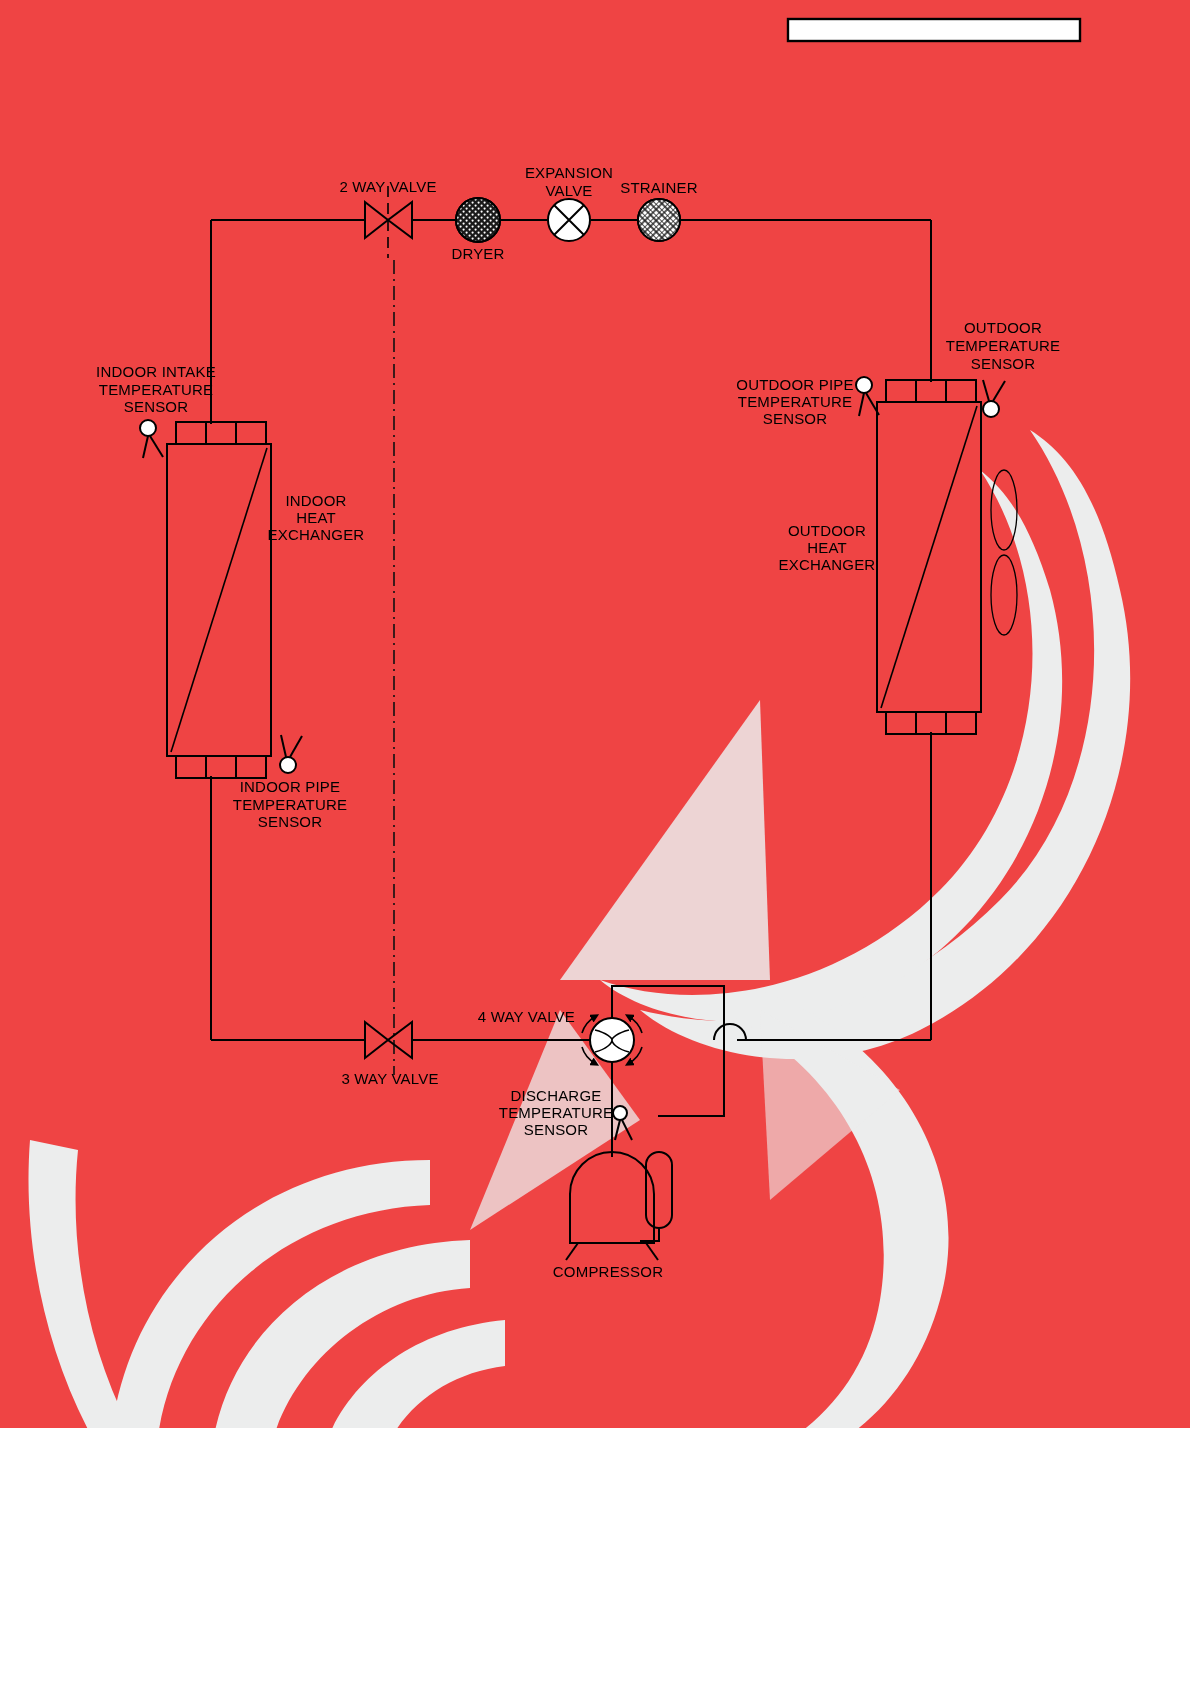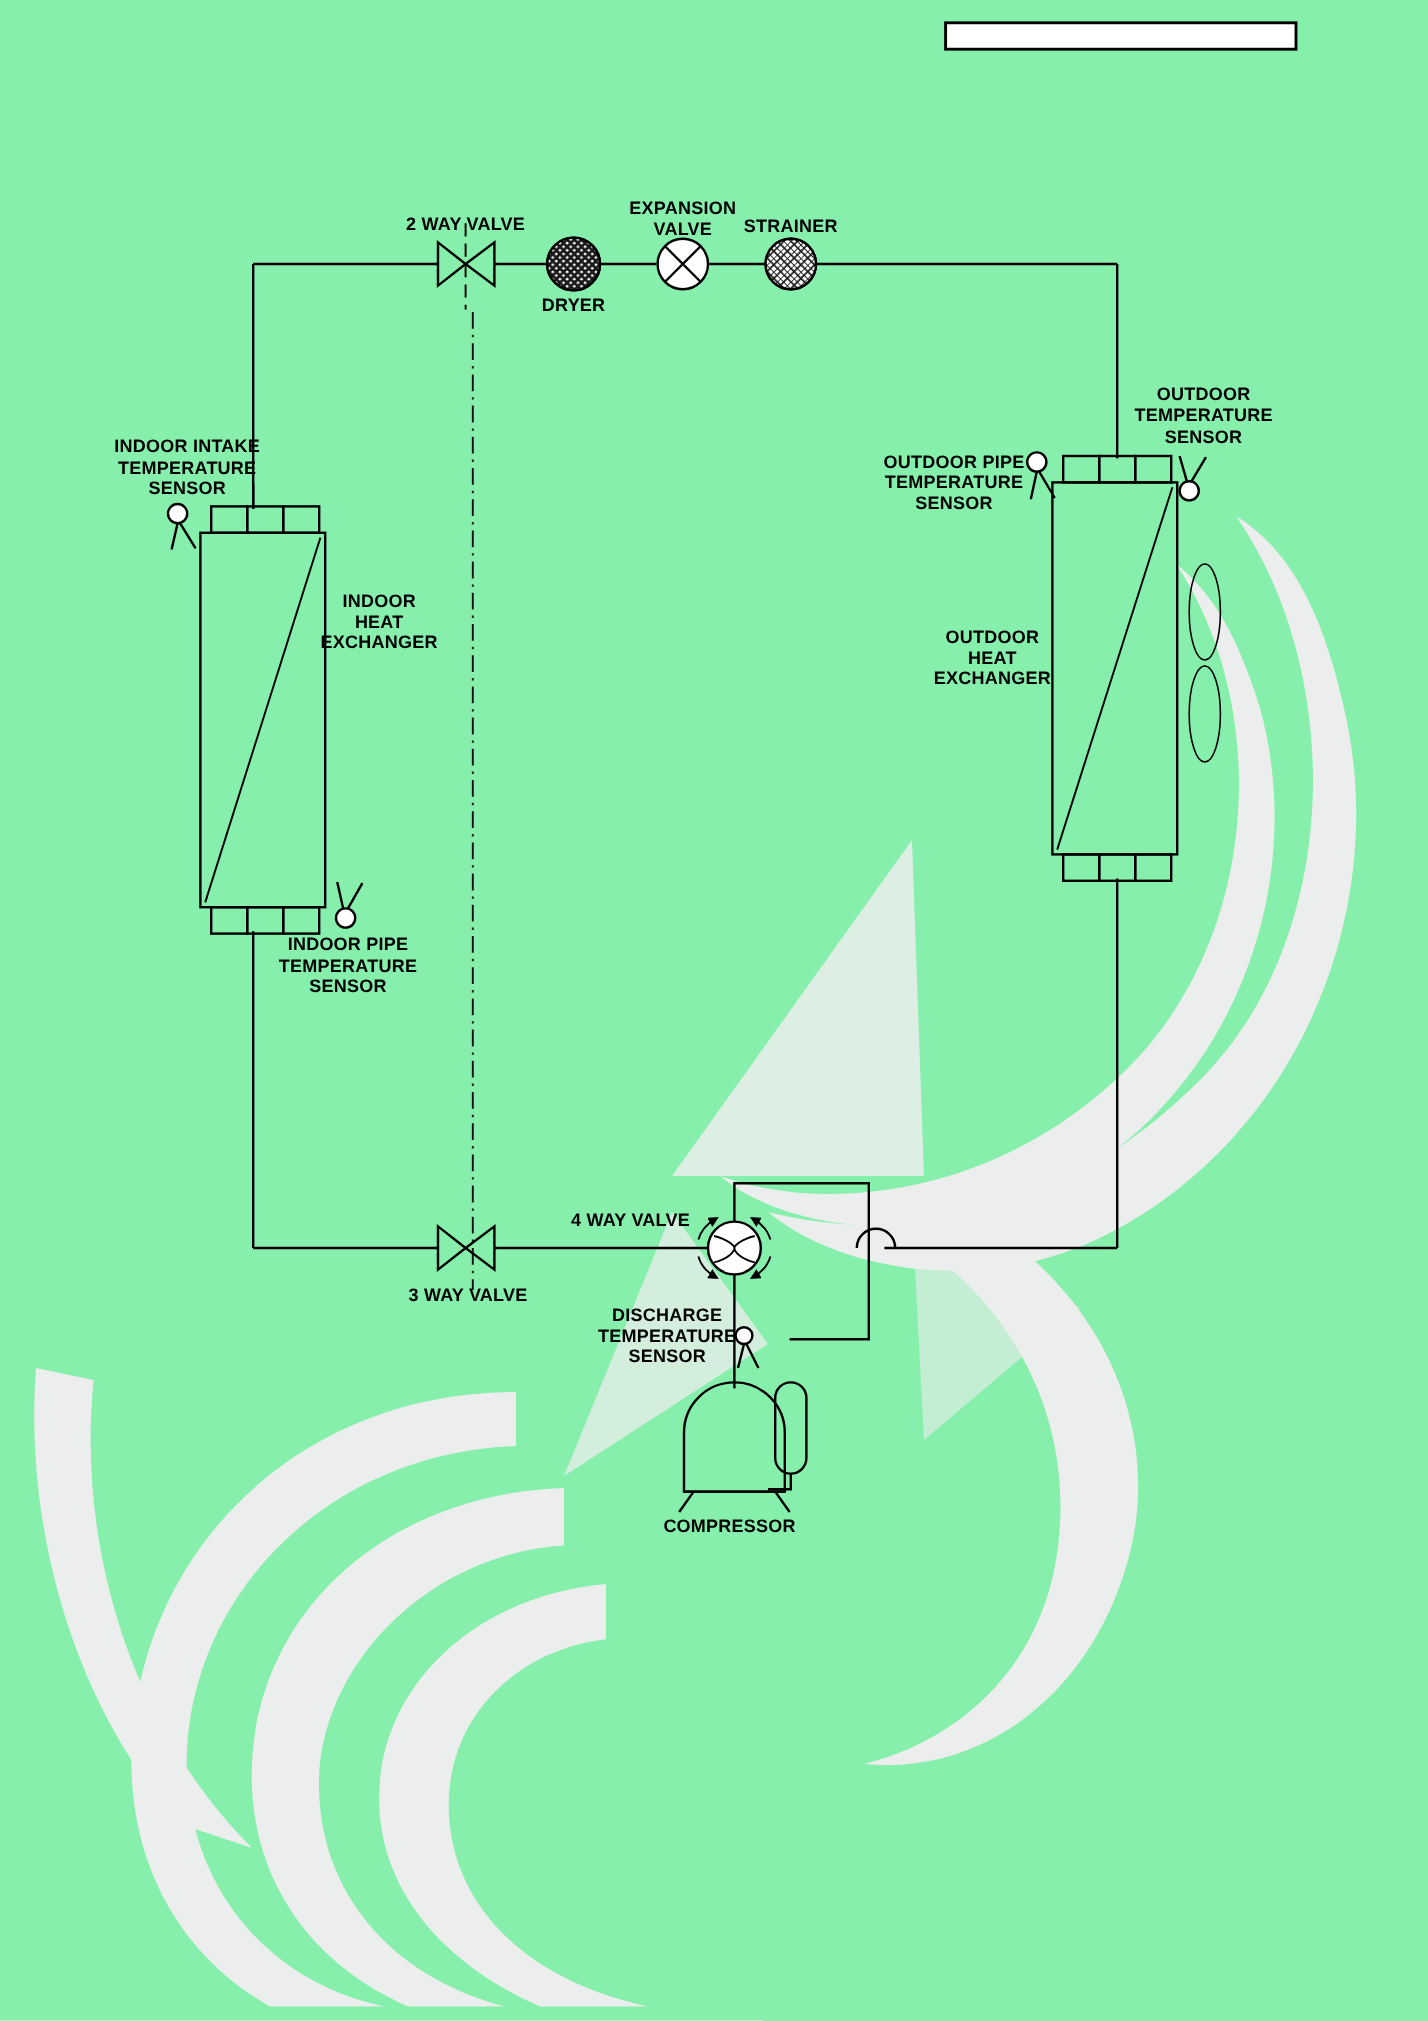--- a/index.html
+++ b/index.html
@@ -6,24 +6,23 @@
     margin: 0;
     padding: 0;
     background: #ffffff;
   }
   body {
     font-family: "Liberation Sans", sans-serif;
   }
   #page {
     position: relative;
     width: 1190px;
-    height: 1684px;
-    background: #86efac;
+    height: 1428px;
+    background: #ef4444;
     overflow: hidden;
-    font-weight: bold;
   }
   #diagram-svg {
     position: absolute;
     left: 0;
     top: 0;
     width: 1190px;
     height: 1684px;
   }
   .lbl {
     fill: #000000;

